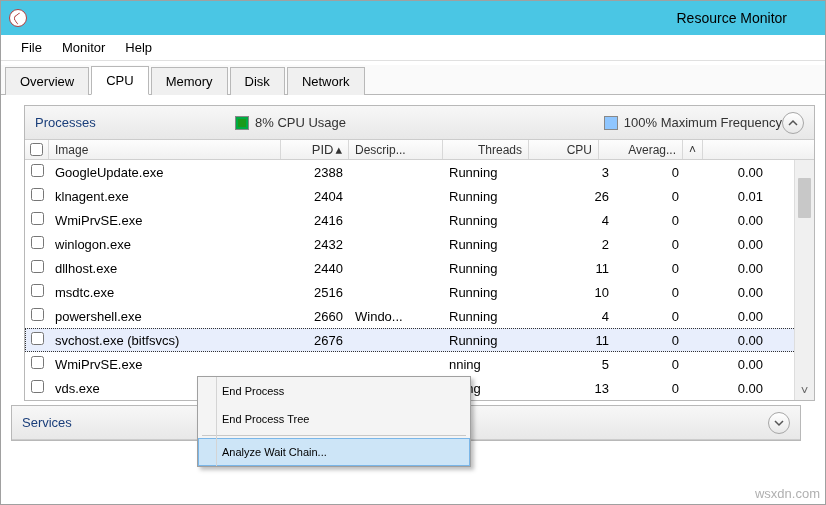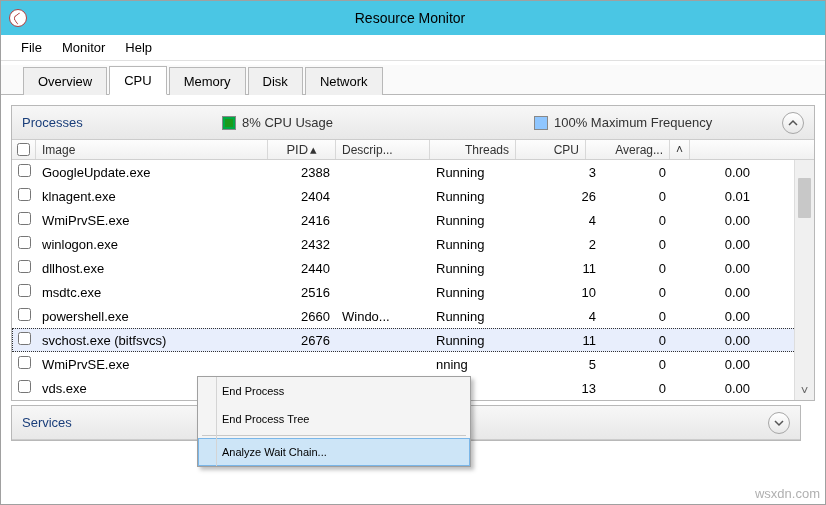--- a/index.html
+++ b/index.html
@@ -1,43 +1,43 @@
 <!DOCTYPE html>
 <html><head>
 <meta charset="utf-8">
 <style>
 * { box-sizing: border-box; margin: 0; padding: 0; font-family: "Segoe UI", Tahoma, sans-serif; font-size: 13px; }
 body { background: #fff; width: 826px; height: 505px; overflow: hidden; border: 1px solid #a0a0a0; }
 .titlebar { background: #4ac6e4; height: 34px; display: flex; align-items: center; padding: 0 8px; }
 .titlebar .appicon { width: 18px; height: 18px; border: 1px solid #b04040; border-radius: 50%; background: #fff; display: flex; align-items: center; justify-content: center; margin-right: 6px; }
 .titlebar .appicon::before { content: ""; width: 8px; height: 8px; border-left: 1px solid #b04040; border-top: 1px solid #b04040; transform: rotate(-35deg); border-radius: 50% 0 0 0; }
-.titlebar .title { flex: 1; text-align: center; color: #000; font-size: 14px; padding-right: 30px; }
+.titlebar .title { flex: 1; text-align: right; color: #000; font-size: 14px; padding-right: 30px; }
 .menubar { height: 26px; display: flex; align-items: center; padding: 0 10px; border-bottom: 1px solid #e0e0e0; }
 .menubar .mitem { padding: 3px 10px; cursor: default; }
-.tabbar { height: 30px; display: flex; align-items: flex-end; padding: 0 22px; border-bottom: 1px solid #b8b8b8; background: #fafafa; margin-top: 4px; }
+.tabbar { height: 30px; display: flex; align-items: flex-end; padding: 0 4px; border-bottom: 1px solid #b8b8b8; background: #fafafa; margin-top: 4px; }
 .tab { padding: 6px 14px; border: 1px solid #b8b8b8; border-bottom: none; background: #f0f0f0; margin-right: 2px; position: relative; top: 1px; cursor: default; }
 .tab.active { background: #fff; border-bottom: 1px solid #fff; }
-.panel-wrap { padding: 10px 10px 0 10px; }
+.panel-wrap { padding: 10px 10px 0 10px; margin-left: 13px; }
 .panel { border: 1px solid #b8b8b8; }
 .panel-head { height: 34px; background: linear-gradient(#f7f7f7,#e8e8e8); border-bottom: 1px solid #ccc; display: flex; align-items: center; padding: 0 10px; font-size: 15px; color: #1a3e7a; }
 .panel-head .ptitle { width: 200px; }
 .panel-head .metric { display: flex; align-items: center; gap: 6px; font-size: 13px; color: #333; }
 .metric .swatch { width: 14px; height: 14px; border: 1px solid #888; }
 .sw-green { background: #1a9a1a; box-shadow: inset 0 0 0 2px #0a4; }
 .sw-blue { background: #8fc6ff; }
 .panel-head .metric.cpu { width: 312px; }
-.panel-head .metric.freq { flex: 1; }
+.panel-head .metric.freq { flex: 1; justify-content: flex-end; }
 .panel-head .chev { width: 22px; height: 22px; border: 1px solid #a7a7a7; border-radius: 50%; background: linear-gradient(#fff,#e8e8e8); display: flex; align-items: center; justify-content: center; cursor: pointer; }
 .chev svg { width: 10px; height: 10px; }
 .colheads { display: flex; height: 20px; border-bottom: 1px solid #d0d0d0; background: linear-gradient(#fdfdfd,#f1f1f1); }
 .colheads .hcell { border-right: 1px solid #d8d8d8; display: flex; align-items: center; padding: 0 6px; font-size: 12px; color: #333; overflow: hidden; white-space: nowrap; }
 .hcell.chk { width: 24px; justify-content: center; }
 .colheads input, .row input { width: 13px; height: 13px; }
 .cw-image { width: 232px; }
-.cw-pid { width: 68px; justify-content: center; }
+.cw-pid { width: 68px; justify-content: flex-end; }
 .cw-desc { width: 94px; }
 .cw-status { width: 86px; }
 .cw-threads { width: 86px; justify-content: flex-end; }
 .cw-cpu { width: 70px; justify-content: flex-end; }
 .cw-avg { width: 84px; justify-content: flex-end; }
 .cw-scroll { width: 20px; justify-content: center; color: #777; }
 .sort-arrow { margin-left: 2px; }
 .rows { position: relative; }
 .row { display: flex; height: 24px; align-items: center; }
 .row .cell { padding: 0 6px; font-size: 13px; color: #000; overflow: hidden; white-space: nowrap; }

